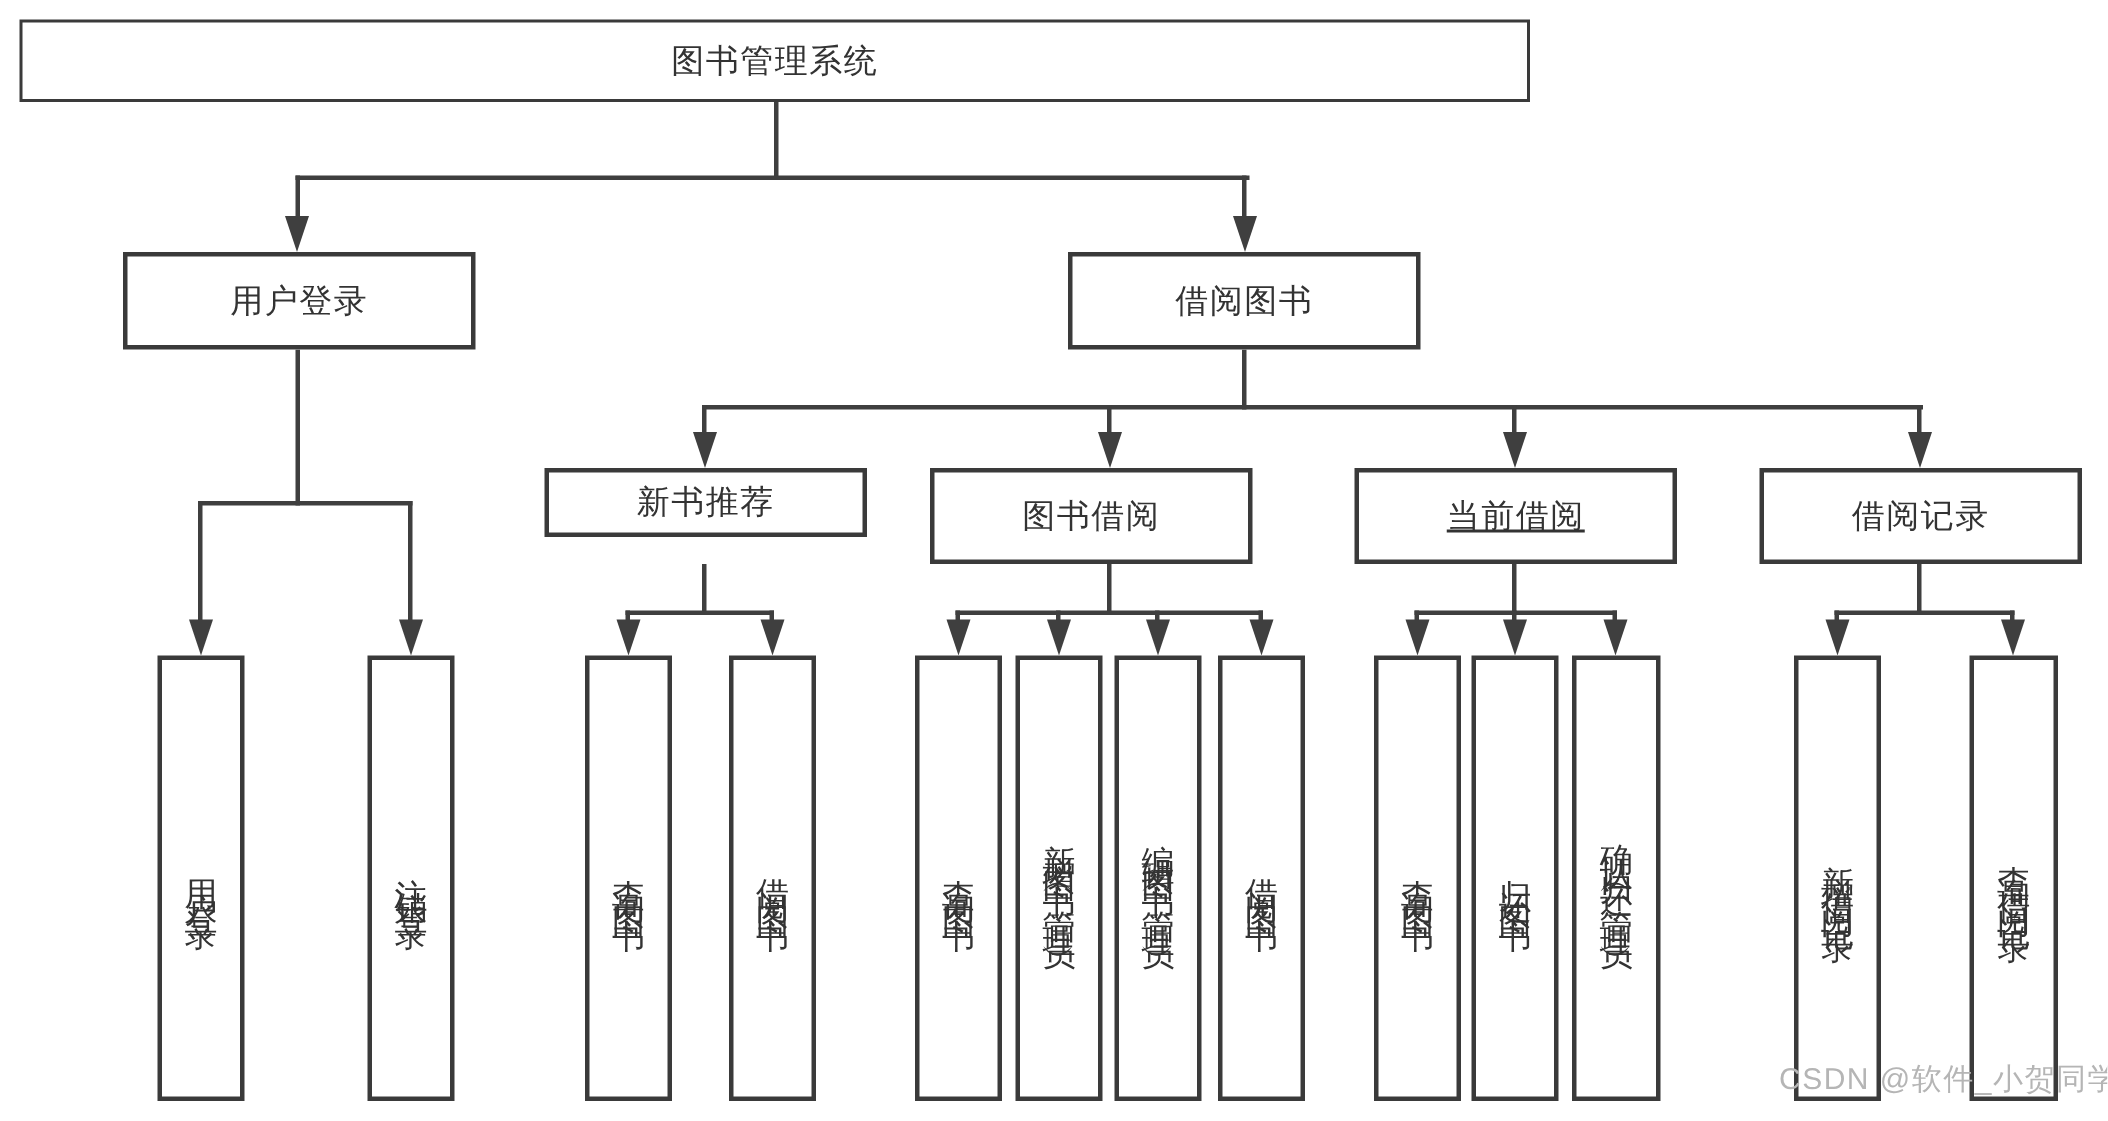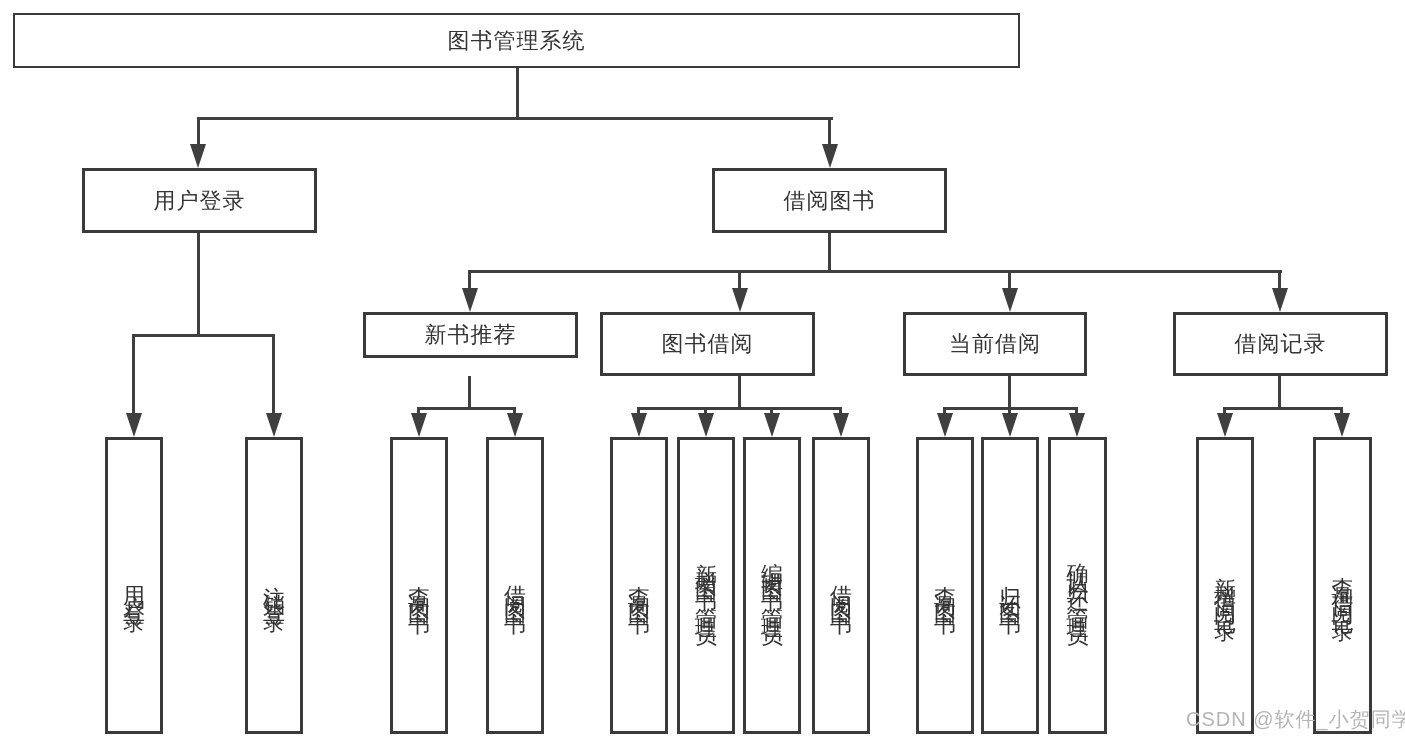--- a/index.html
+++ b/index.html
@@ -125,25 +125,25 @@
   </div>
 
   <div class="box" style="left:712px;top:168px;width:235px;height:65px;">
     <span>借阅图书</span>
   </div>
 
   <div class="box" style="left:363px;top:312px;width:215px;height:46px;">
     <span>新书推荐</span>
   </div>
 
-  <div class="box" style="left:600px;top:312px;width:215px;height:64px;">
+  <div class="box" style="left:620px;top:312px;width:215px;height:64px;">
     <span>图书借阅</span>
   </div>
 
-  <div class="box" style="left:903px;top:312px;width:184px;height:64px;">
+  <div class="box" style="left:903px;top:312px;width:215px;height:64px;text-decoration:underline;">
     <span>当前借阅</span>
   </div>
 
   <div class="box" style="left:1173px;top:312px;width:215px;height:64px;">
     <span>借阅记录</span>
   </div>
 
   <div class="leaf" style="left:105px;top:437px;width:58px;height:297px;">
     <span class="vtext">用户登录</span>
   </div>

